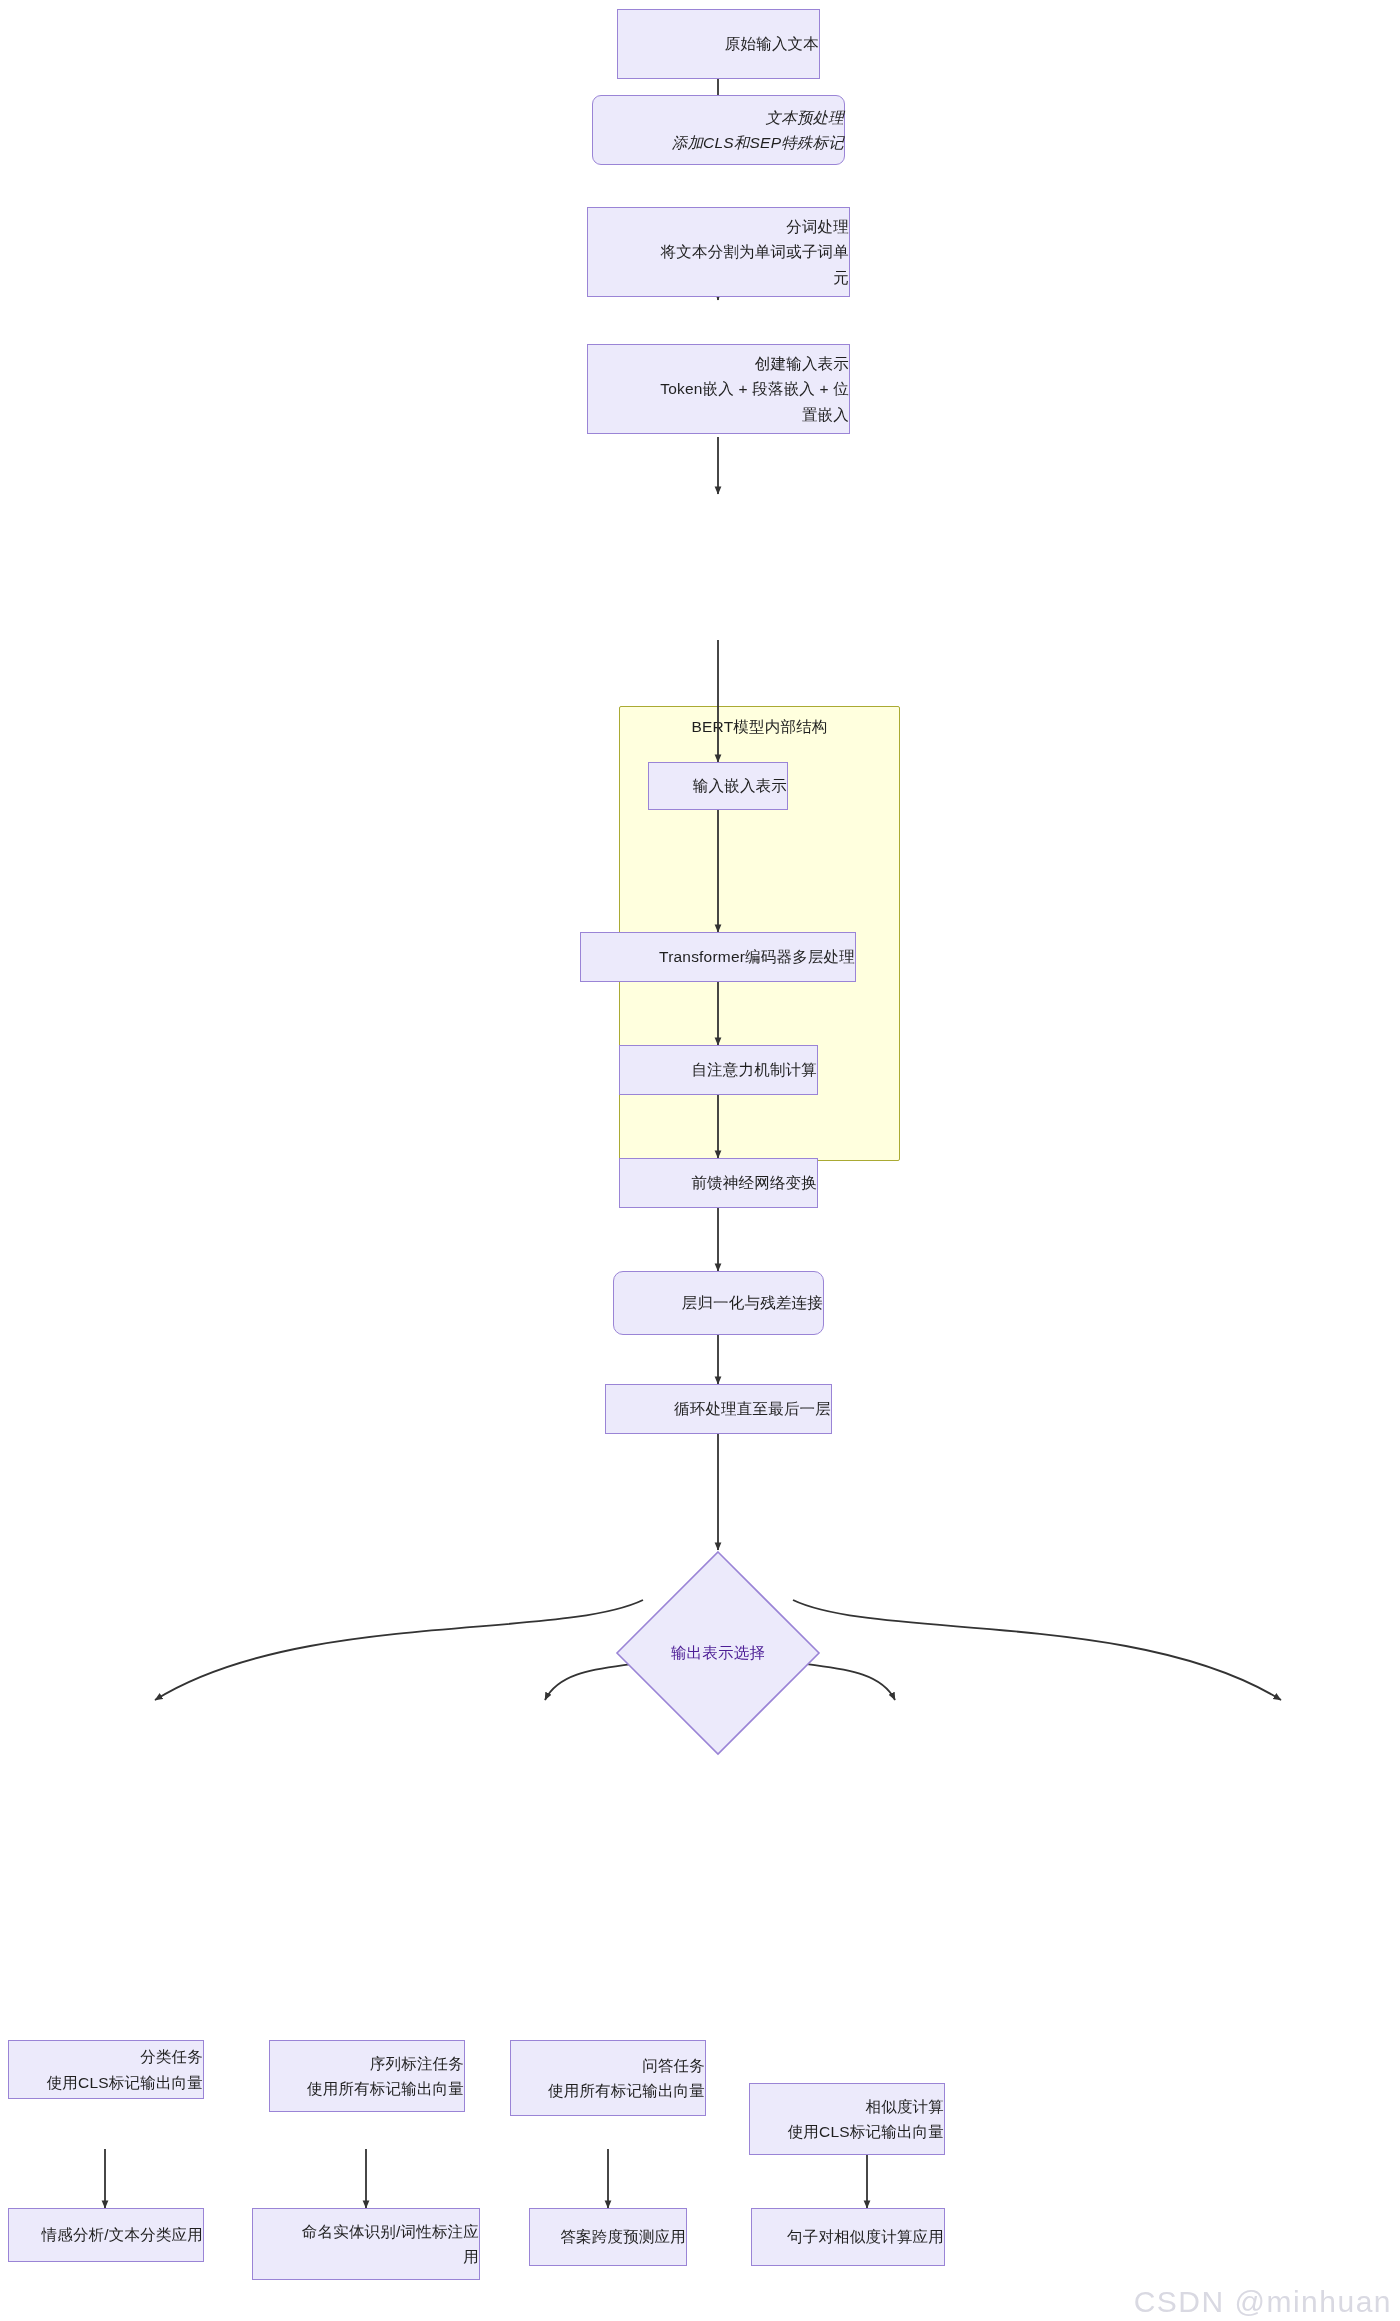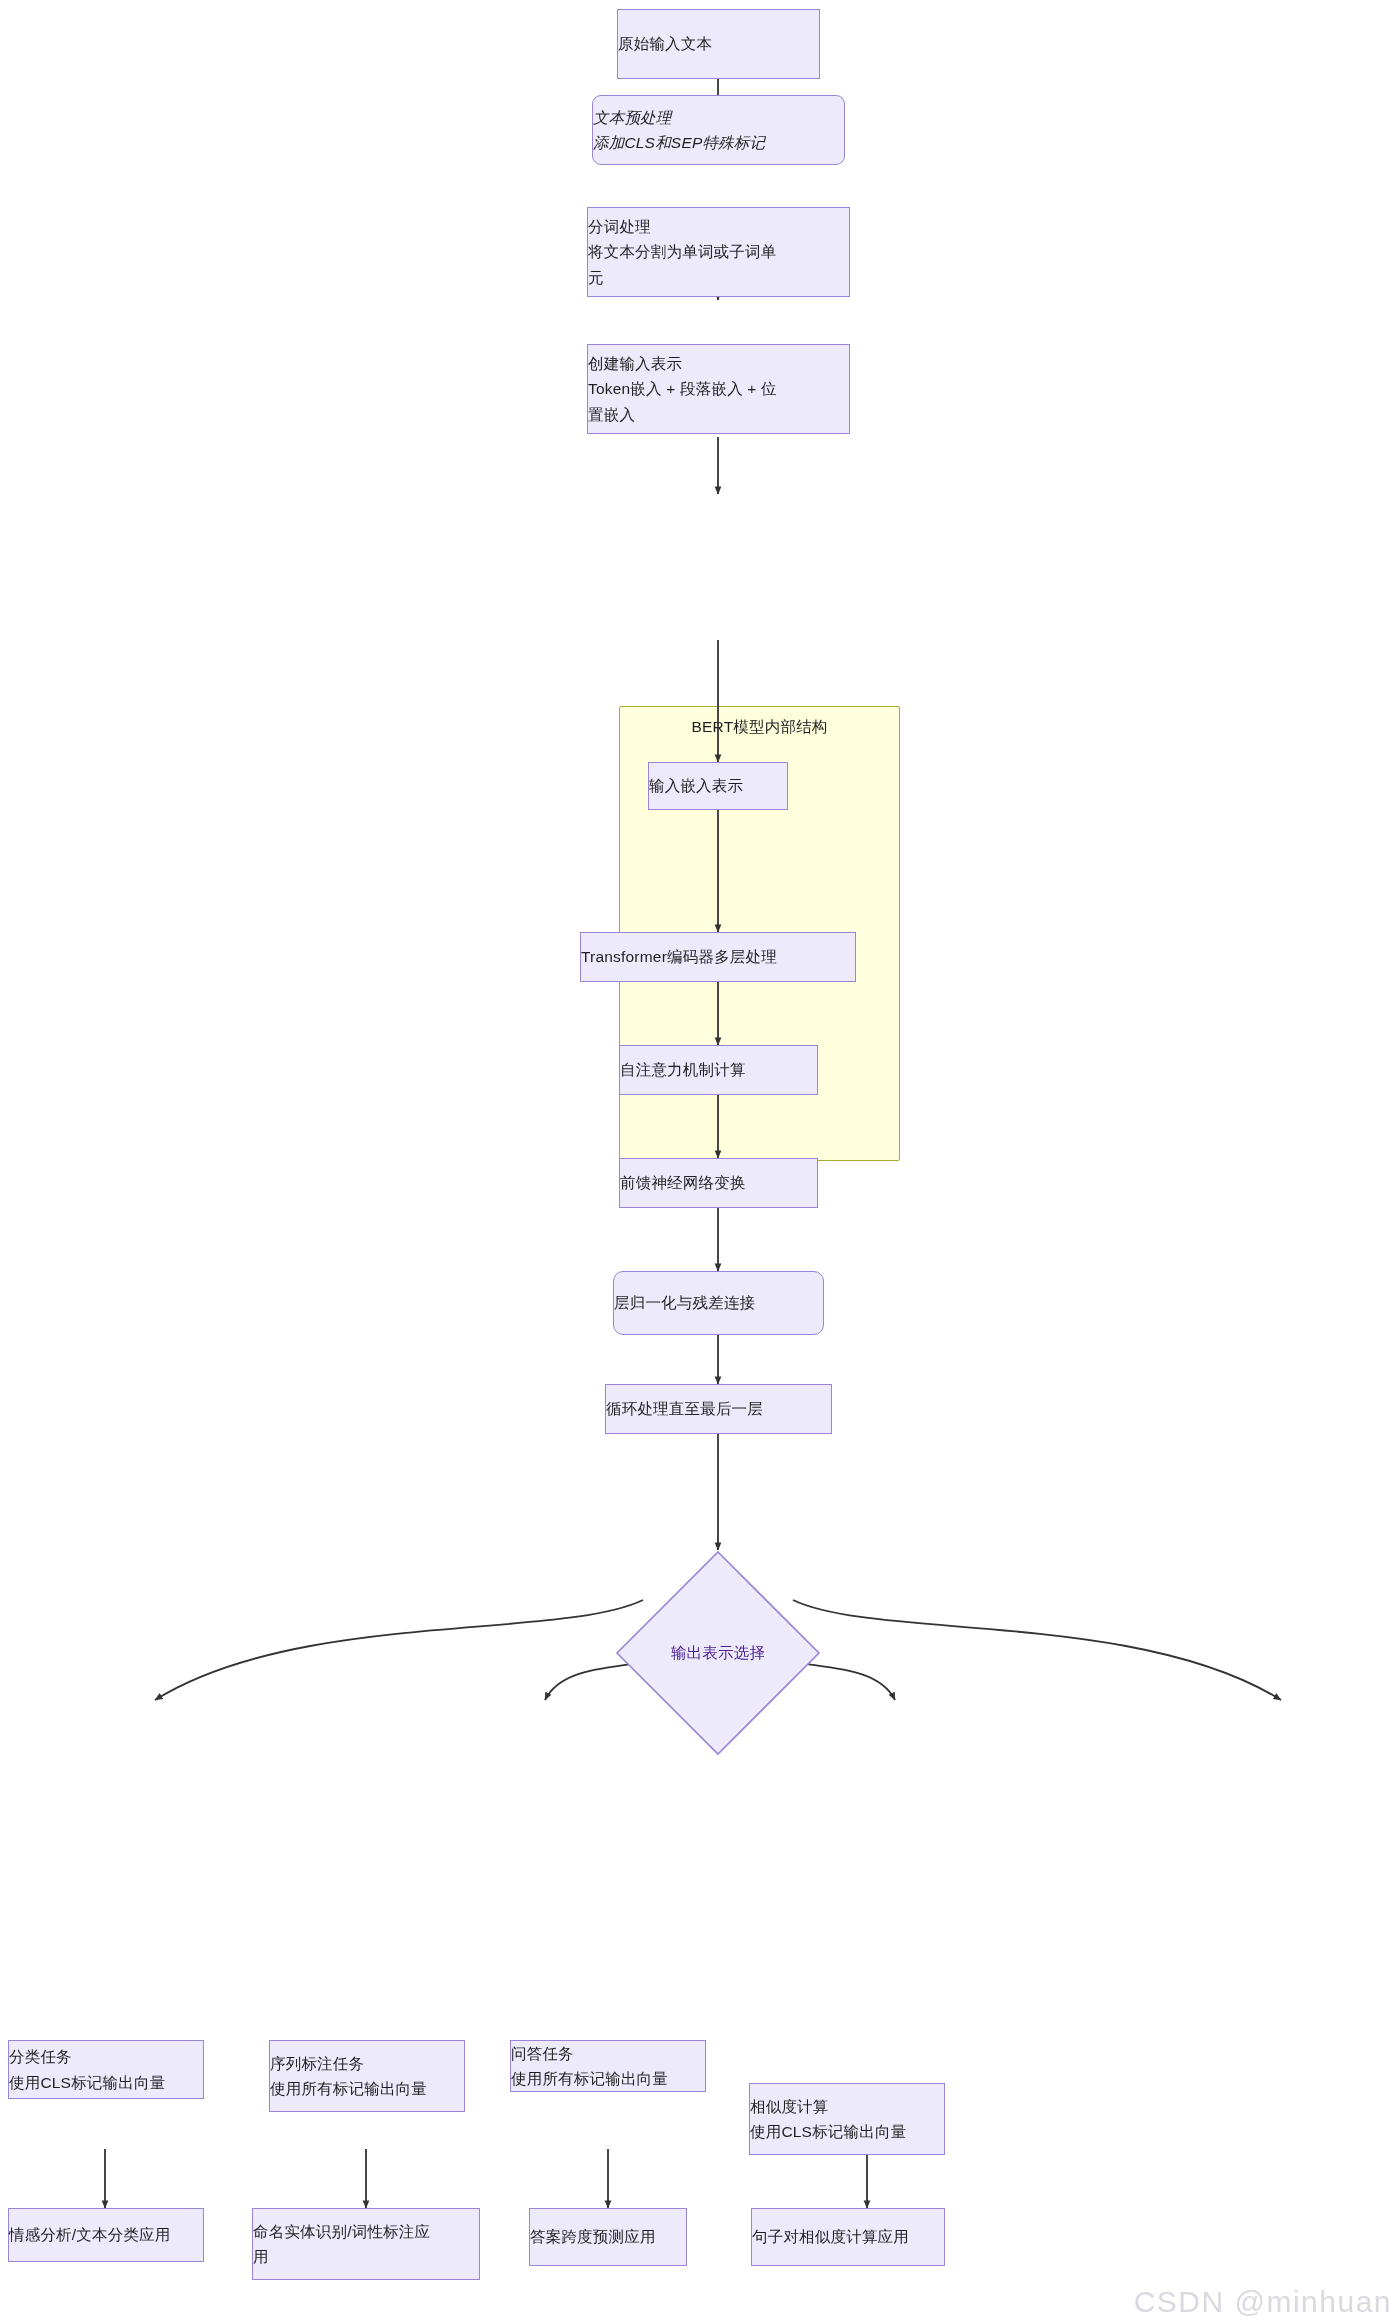--- a/index.html
+++ b/index.html
@@ -25,21 +25,21 @@
     height: 2321px;
     pointer-events: none;
   }
   .node {
     position: absolute;
     box-sizing: border-box;
     background: #ECEAFB;
     border: 1.4px solid #9A84D6;
     display: flex;
     flex-direction: column;
-    align-items: flex-start;
+    align-items: flex-end;
     justify-content: center;
     text-align: center;
     color: #1f1f1f;
     font-size: 15.5px;
     line-height: 1.62;
     letter-spacing: 0.2px;
   }
   .node .ln {
     display: block;
     white-space: pre-wrap;
@@ -202,21 +202,21 @@
   <div class="node" style="left:8px; top:2040px; width:196px; height:59px;">
     <span class="ln">分类任务</span>
     <span class="ln">使用CLS标记输出向量</span>
   </div>
 
   <div class="node" style="left:269px; top:2040px; width:196px; height:72px;">
     <span class="ln">序列标注任务</span>
     <span class="ln">使用所有标记输出向量</span>
   </div>
 
-  <div class="node" style="left:510px; top:2040px; width:196px; height:52px;">
+  <div class="node" style="left:510px; top:2040px; width:196px; height:76px;">
     <span class="ln">问答任务</span>
     <span class="ln">使用所有标记输出向量</span>
   </div>
 
   <div class="node" style="left:749px; top:2040px; width:196px; height:72px;margin-top:43px;">
     <span class="ln">相似度计算</span>
     <span class="ln">使用CLS标记输出向量</span>
   </div>
 
   <div class="node" style="left:8px; top:2208px; width:196px; height:54px;">

